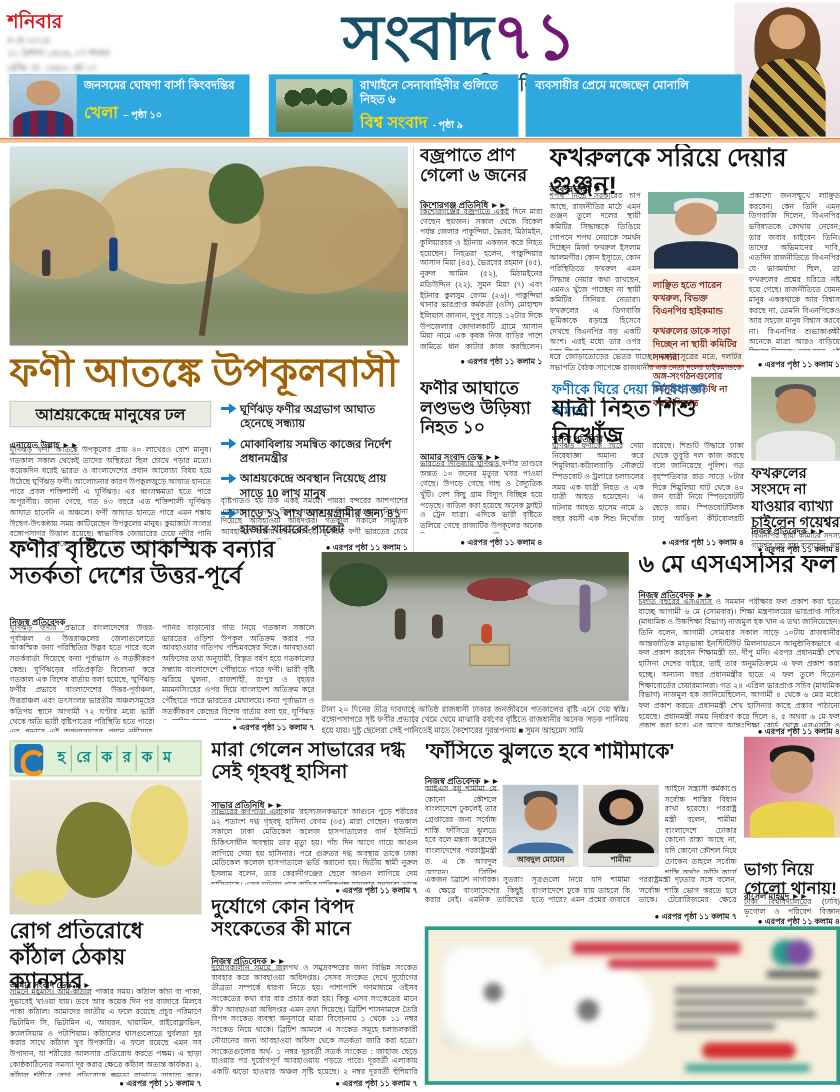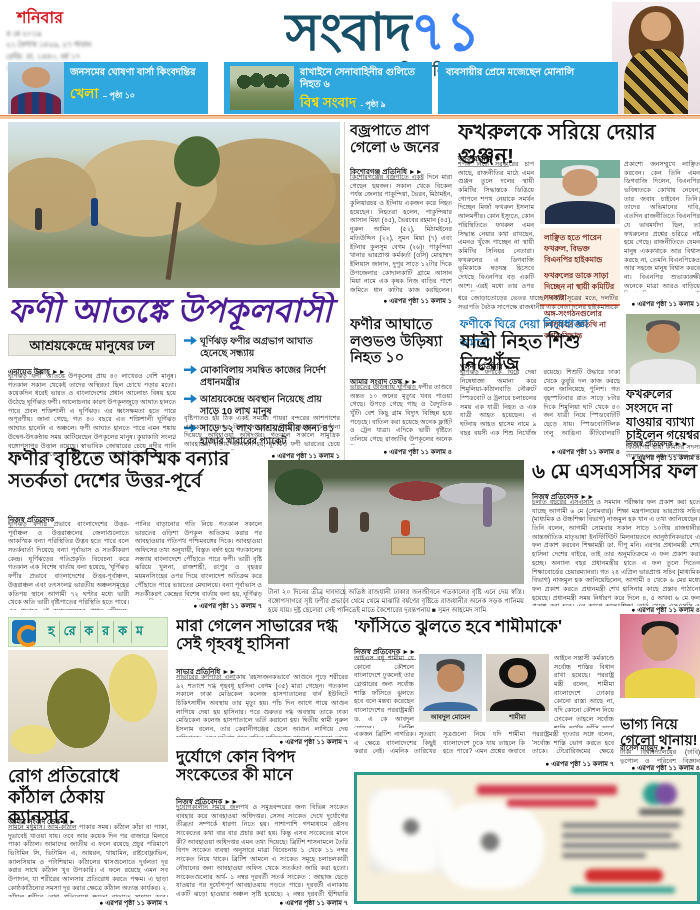--- a/index.html
+++ b/index.html
@@ -4,30 +4,30 @@
 <style>
   html,body{margin:0;padding:0;background:#fff;}
   *{box-sizing:border-box;font-family:"Liberation Sans","DejaVu Sans",sans-serif;}
   .page{position:relative;width:700px;height:910px;background:#fff;overflow:hidden;}
   .abs{position:absolute;}
   .ph{position:absolute;overflow:hidden;background:#d8d8d8;}
   .body{font-size:6.3px;line-height:1.38;text-align:justify;color:#1d1d1d;overflow:hidden;}
   .byline{font-size:7px;font-weight:bold;color:#111;border-bottom:1px solid #9a9a9a;display:inline-block;padding-bottom:1px;}
   .cont{font-size:6.6px;font-weight:bold;color:#111;text-align:right;}
   .hl{font-weight:bold;color:#141414;line-height:1.15;overflow:hidden;}
-  .red{color:#4c1d95;font-style:italic;}
+  .red{color:#a16207;}
   .kicker{color:#1673b5;font-weight:bold;font-size:11.5px;}
   .two-col{column-count:2;column-gap:7px;}
   .three-col{column-count:3;column-gap:7px;}
   
   .day{font-size:16px;font-weight:bold;color:#d41920;}
   .dateblock{filter:blur(1.6px);font-size:7.5px;line-height:1.5;color:#333;}
   .dot{display:inline-block;width:5px;height:5px;background:#d41920;border-radius:50%;}
   .masttitle{font-size:52px;font-weight:800;color:#174f66;letter-spacing:-1px;line-height:1;}
-  .mastmark{font-size:54px;font-weight:900;color:#3b82f6;line-height:1;}
+  .mastmark{font-size:54px;font-weight:900;color:#701a75;line-height:1;}
   .tagline{font-size:16px;font-weight:bold;color:#174f66;letter-spacing:3px;}
   .teaser{position:absolute;background:#2fa8e0;overflow:hidden;}
   .teaser .tt{color:#fff;font-size:9.6px;font-weight:bold;line-height:1.25;}
   .teaser .sec{color:#ffdd00;font-size:13.5px;font-weight:800;}
   .teaser .pg{color:#fff;font-size:8px;font-weight:bold;}
   .rule{position:absolute;left:0;width:700px;height:4px;background:#f2c49b;border-top:1.5px solid #e2884f;}
   
   .face{position:absolute;left:50%;top:14%;width:44%;height:42%;transform:translateX(-50%);border-radius:48%;background:#c99a74;}
   .hair{position:absolute;left:50%;top:8%;width:46%;height:18%;transform:translateX(-50%);border-radius:50% 50% 20% 20%;background:#777;}
   .torso{position:absolute;bottom:0;left:6%;width:88%;height:36%;border-radius:45% 45% 0 0;background:#334;}
@@ -74,21 +74,21 @@
   .boxtitle{background:#ebebe4;border:1px solid #cfcfc6;font-size:13px;font-weight:bold;color:#141414;text-align:center;line-height:21px;}
   .hibox{background:#fcefe3;border-bottom:2px solid #e0604a;color:#7a2a1e;font-size:7.6px;font-weight:bold;line-height:1.45;padding:4px 4px;}
   .hibox div{margin-bottom:5px;}
   .vline{position:absolute;width:1px;background:#d6d6cf;}
 </style>
 </head>
 <body>
 
 <div class="page">
 
-  <div class="abs day" style="left:6px;top:5px;margin-left:11px;">শনিবার</div>
+  <div class="abs day" style="left:6px;top:5px;">শনিবার</div>
   <div class="abs dateblock" style="left:6px;top:28px;width:105px;height:80px;">
     <div>৪ মে ২০১৯</div>
     <div>২১ বৈশাখ ১৪২৬, ২৭ শাবান</div>
     <div>রেজি. ঢা, ১৪৪০, বর্ষ ১৭</div>
     <div>১২ পৃষ্ঠা ● মূল্য : ৫ টাকা</div>
   </div>
   <span class="abs dot" style="left:58px;top:88px;"></span>
 
   <div class="abs" style="left:168px;top:4px;width:430px;text-align:center;">
     <span class="masttitle">সংবাদ</span><span class="mastmark">৭১</span>

